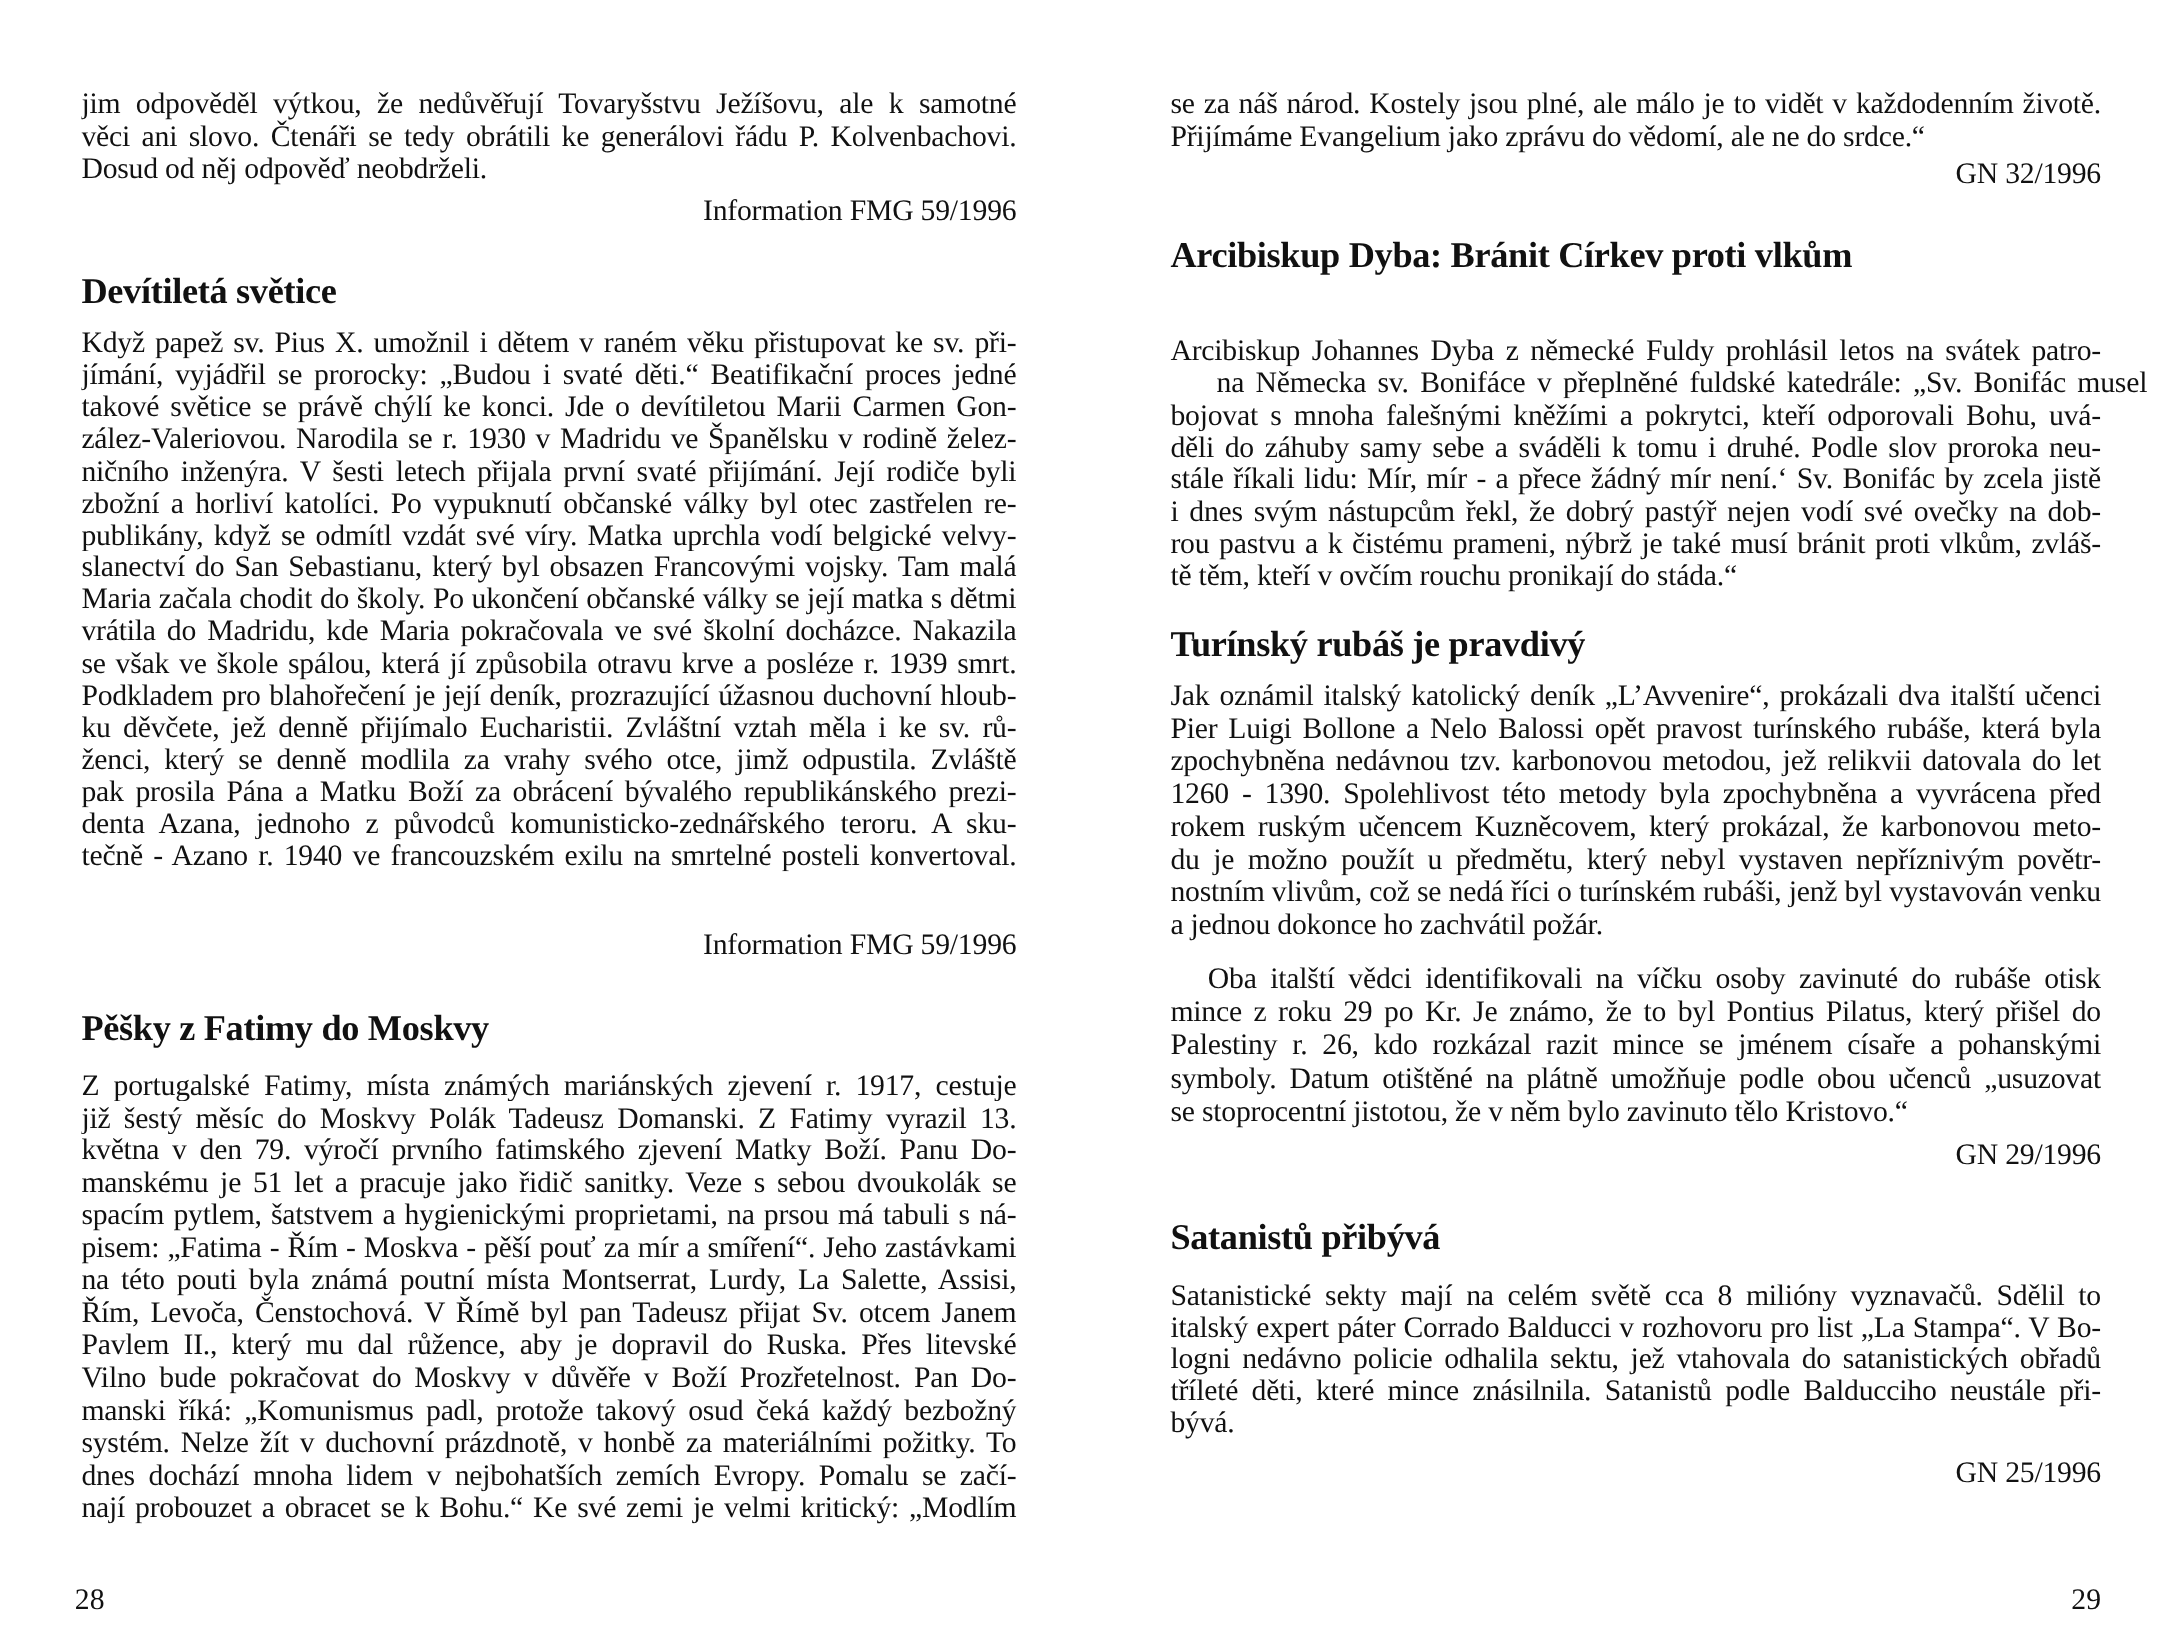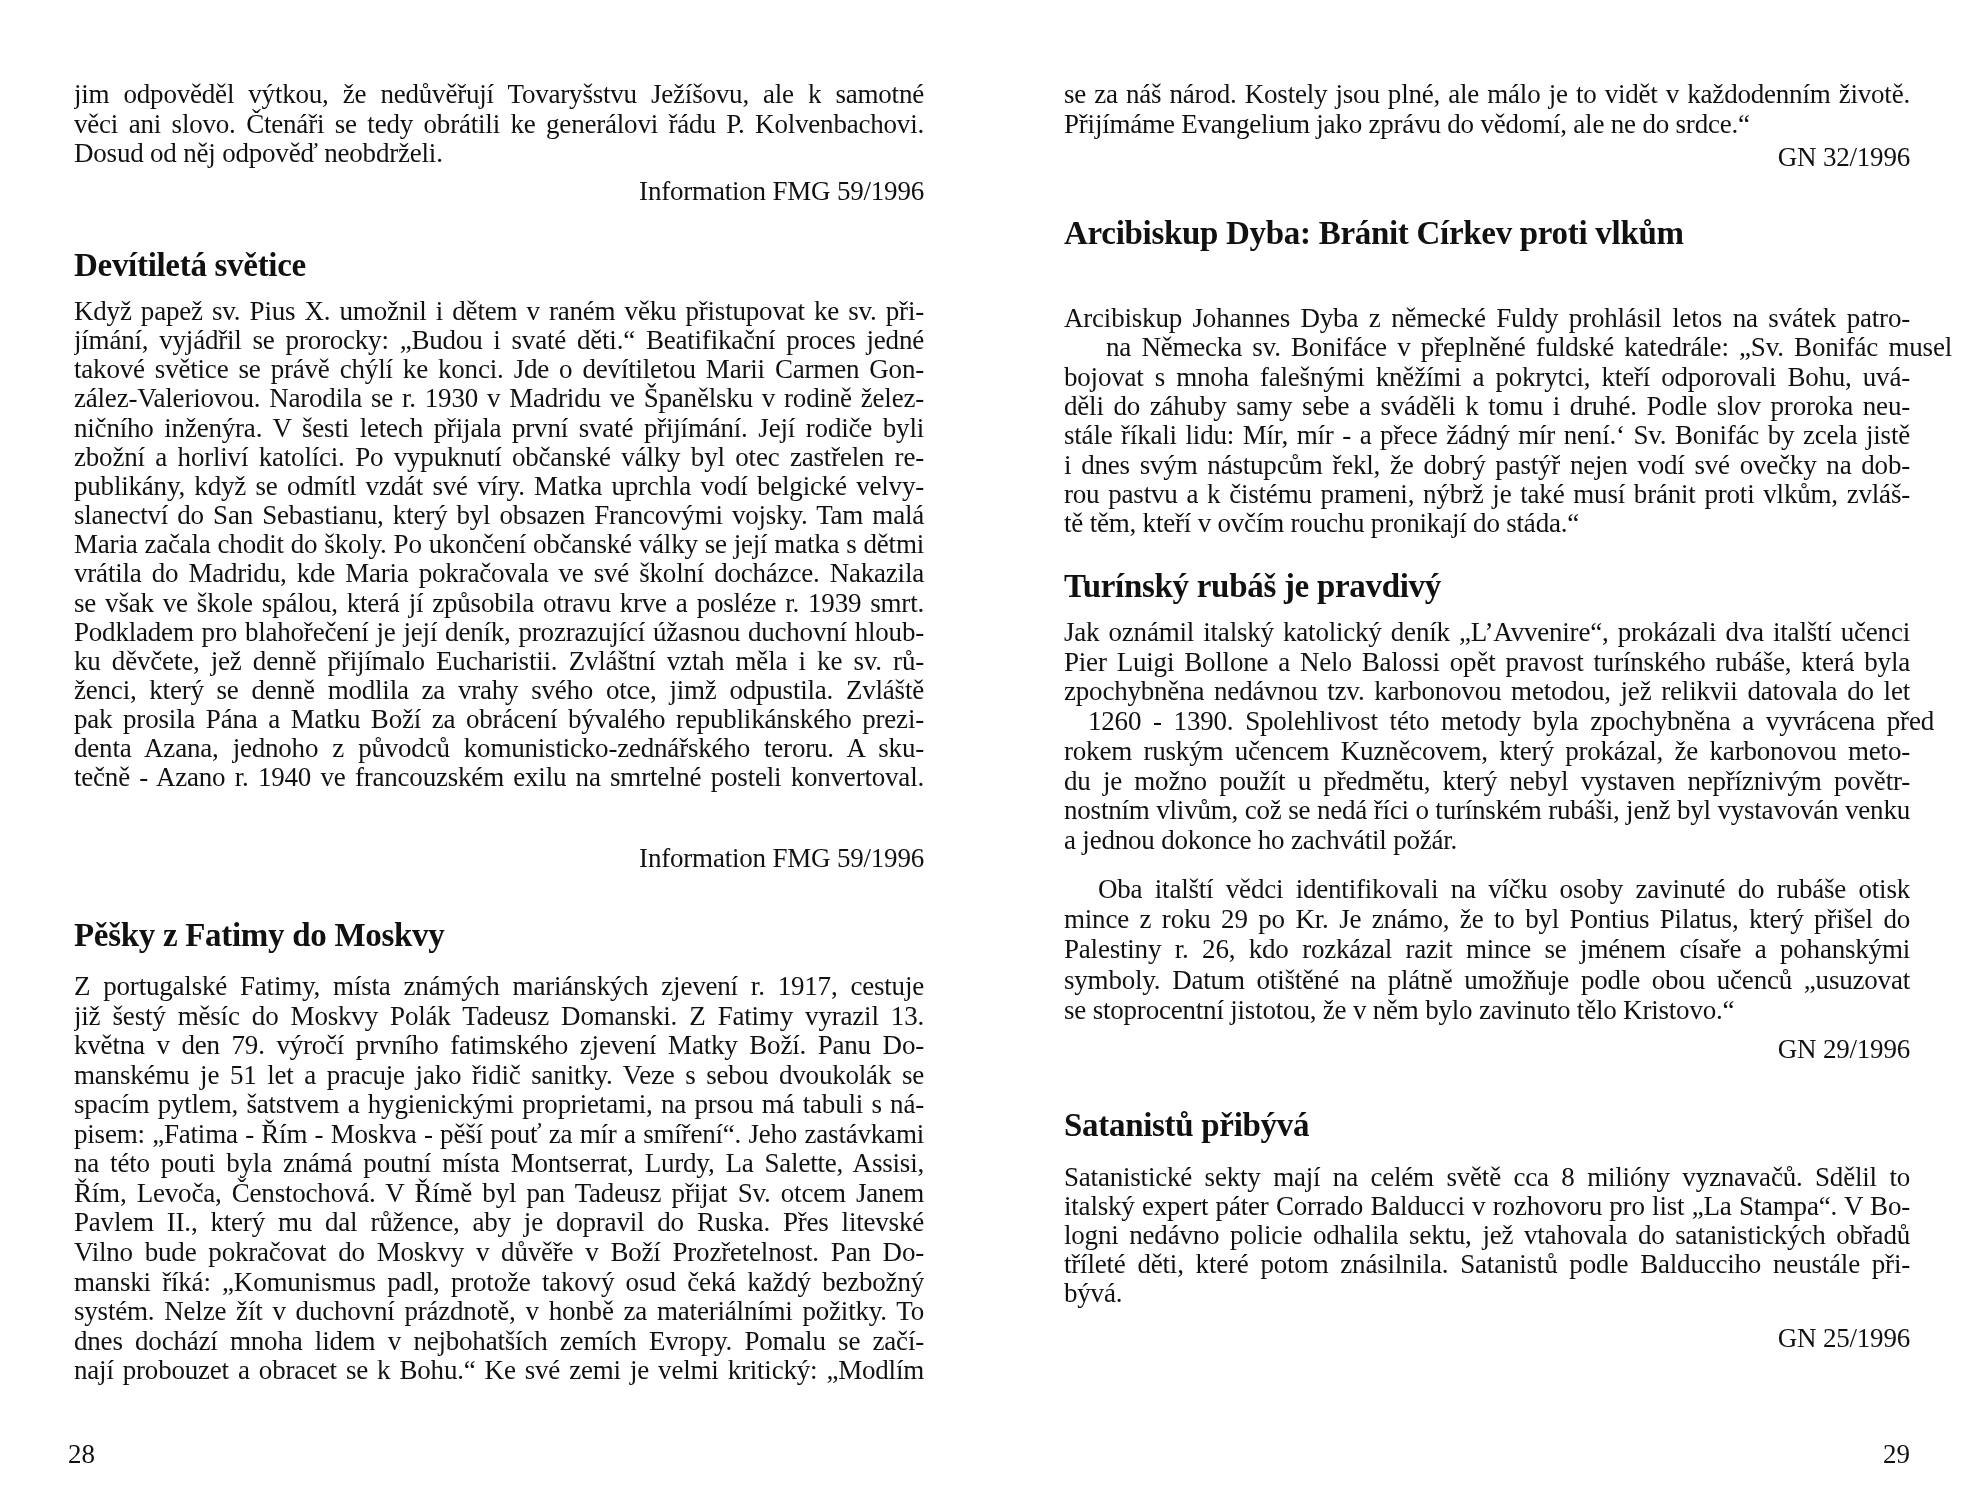--- a/index.html
+++ b/index.html
@@ -73,33 +73,33 @@
       <div class="ln just" style="top: 361.6px; left: 72px; width: 846px; text-align: justify;">bojovat s mnoha falešnými kněžími a pokrytci, kteří odporovali Bohu, uvá-</div>
       <div class="ln just" style="top: 390.9px; left: 72px; width: 846px; text-align: justify;">děli do záhuby samy sebe a sváděli k tomu i druhé. Podle slov proroka neu-</div>
       <div class="ln just" style="top: 420.2px; left: 72px; width: 846px; text-align: justify;">stále říkali lidu:  Mír, mír - a přece žádný mír není.‘ Sv. Bonifác by zcela jistě</div>
       <div class="ln just" style="top: 449.5px; left: 72px; width: 846px; text-align: justify;">i dnes svým nástupcům řekl, že dobrý pastýř nejen vodí své ovečky na dob-</div>
       <div class="ln just" style="top: 478.8px; left: 72px; width: 846px; text-align: justify;">rou pastvu a k čistému prameni, nýbrž je také musí bránit proti vlkům, zvláš-</div>
       <div class="ln" style="top: 508.1px; left: 72px; width: auto;">tě těm, kteří v ovčím rouchu pronikají do stáda.“</div>
       <div class="hd" style="top: 566px; left: 72px;">Turínský rubáš je pravdivý</div>
       <div class="ln just" style="top: 617px; left: 72px; width: 846px; text-align: justify;">Jak oznámil italský katolický deník „L’Avvenire“, prokázali dva italští učenci</div>
       <div class="ln just" style="top: 646.7px; left: 72px; width: 846px; text-align: justify;">Pier Luigi Bollone a Nelo Balossi opět pravost turínského rubáše, která byla</div>
       <div class="ln just" style="top: 676.4px; left: 72px; width: 846px; text-align: justify;">zpochybněna nedávnou tzv. karbonovou metodou, jež relikvii datovala do let</div>
-      <div class="ln just" style="top: 706.1px; left: 72px; width: 846px; text-align: justify; margin-left: 24px;">1260 - 1390. Spolehlivost této metody byla zpochybněna a vyvrácena před</div>
+      <div class="ln just" style="top: 706.1px; left: 72px; width: 846px; text-align: justify;">1260 - 1390. Spolehlivost této metody byla zpochybněna a vyvrácena před</div>
       <div class="ln just" style="top: 735.8px; left: 72px; width: 846px; text-align: justify;">rokem ruským učencem Kuzněcovem, který prokázal, že karbonovou meto-</div>
       <div class="ln just" style="top: 765.5px; left: 72px; width: 846px; text-align: justify;">du je možno použít u předmětu, který nebyl vystaven nepříznivým povětr-</div>
       <div class="ln just" style="top: 795.2px; left: 72px; width: 846px; text-align: justify;">nostním vlivům, což se nedá říci o turínském rubáši, jenž byl vystavován venku</div>
       <div class="ln" style="top: 824.9px; left: 72px; width: auto;">a jednou dokonce ho zachvátil požár.</div>
       <div class="ln just" style="top: 874px; left: 106px; width: 812px; text-align: justify;">Oba italští vědci identifikovali na víčku osoby zavinuté do rubáše otisk</div>
       <div class="ln just" style="top: 904.2px; left: 72px; width: 846px; text-align: justify;">mince z roku 29 po Kr. Je známo, že to byl Pontius Pilatus, který přišel do</div>
       <div class="ln just" style="top: 934.4px; left: 72px; width: 846px; text-align: justify;">Palestiny r. 26, kdo rozkázal razit mince se jménem císaře a pohanskými</div>
       <div class="ln just" style="top: 964.6px; left: 72px; width: 846px; text-align: justify;">symboly. Datum otištěné na plátně umožňuje podle obou učenců „usuzovat</div>
       <div class="ln" style="top: 994.8px; left: 72px; width: auto;">se stoprocentní jistotou, že v něm bylo zavinuto tělo Kristovo.“</div>
       <div class="ln right" style="top: 1034px; left: 72px; width: 846px;">GN 29/1996</div>
       <div class="hd" style="top: 1105px; left: 72px;">Satanistů přibývá</div>
       <div class="ln just" style="top: 1162px; left: 72px; width: 846px; text-align: justify;">Satanistické sekty mají na celém světě cca 8 milióny vyznavačů. Sdělil to</div>
       <div class="ln just" style="top: 1191px; left: 72px; width: 846px; text-align: justify;">italský expert páter Corrado Balducci v rozhovoru pro list „La Stampa“. V Bo-</div>
       <div class="ln just" style="top: 1220px; left: 72px; width: 846px; text-align: justify;">logni nedávno policie odhalila sektu, jež vtahovala do satanistických obřadů</div>
-      <div class="ln just" style="top: 1249px; left: 72px; width: 846px; text-align: justify;">tříleté děti, které potom znásilnila. Satanistů podle Balducciho neustále při-</div>
+      <div class="ln just" style="top: 1249px; left: 72px; width: 846px; text-align: justify;">tříleté děti, které mince znásilnila. Satanistů podle Balducciho neustále při-</div>
       <div class="ln" style="top: 1278px; left: 72px; width: auto;">bývá.</div>
       <div class="ln right" style="top: 1323px; left: 72px; width: 846px;">GN 25/1996</div>
       <div class="pn" style="top: 1439px; left: auto; right: 74px;">29</div>
     </div>
 </div>
 
 </body></html>

